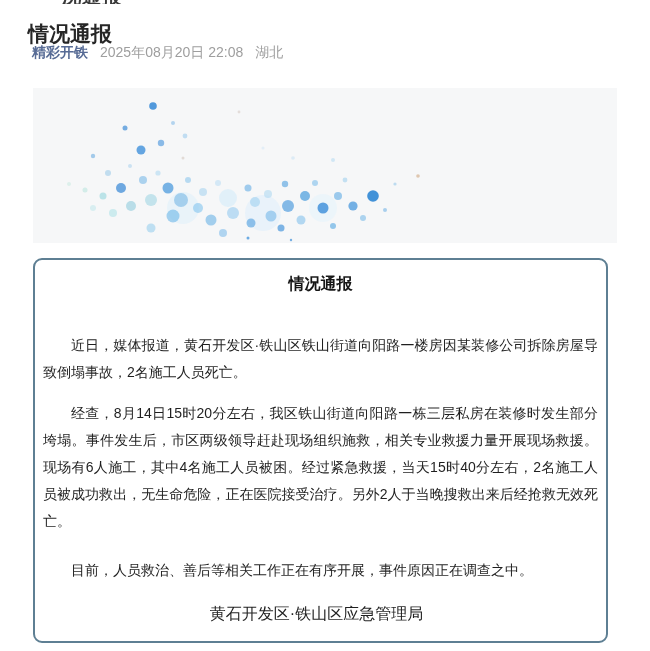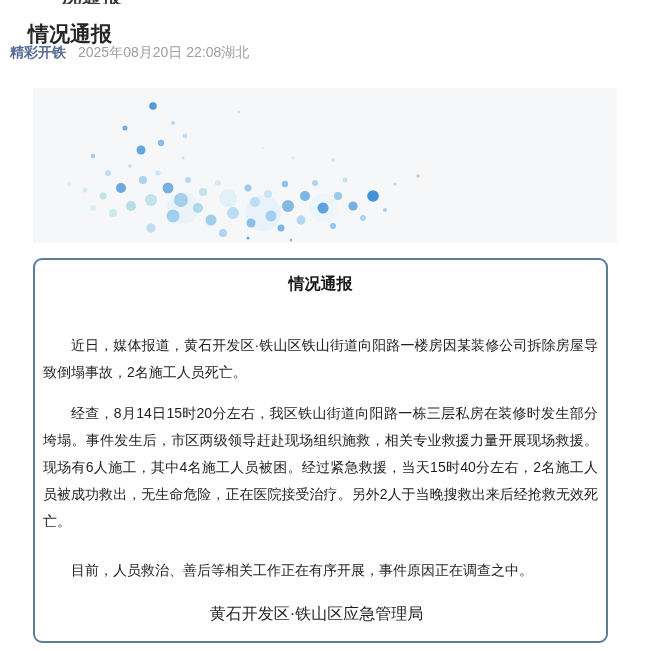--- a/index.html
+++ b/index.html
@@ -7,24 +7,24 @@
        font-family:"Liberation Sans","DejaVu Sans",sans-serif;
        -webkit-font-smoothing:antialiased;}
   .page{position:relative;width:520px;height:651px;background:#ffffff;}
 
   
   .top-artifact{position:absolute;left:62px;top:0;width:110px;height:4px;overflow:hidden;}
   .top-artifact span{display:block;margin-top:-16px;font-size:19px;font-weight:700;color:#3a3a3a;letter-spacing:1px;}
 
   .article-title{position:absolute;left:28px;top:6px;font-size:21px;font-weight:700;color:#262626;}
 
-  .byline{position:absolute;left:10px;top:44px;font-size:14px;display:flex;align-items:center;}
+  .byline{position:absolute;left:32px;top:44px;font-size:14px;display:flex;align-items:center;}
   .account{color:#576b95;font-weight:600;cursor:pointer;}
   .pub-date{color:#9e9e9e;margin-left:12px;}
-  .pub-loc{color:#9e9e9e;}
+  .pub-loc{color:#9e9e9e;margin-left:12px;}
 
   .banner{position:absolute;left:33px;top:88px;width:584px;height:155px;background:#f6f7f8;overflow:hidden;}
   .banner svg{display:block;}
 
   .notice-box{position:absolute;left:33px;top:258px;width:575px;box-sizing:border-box;
               border:2px solid #5e7f93;border-radius:9px;background:#ffffff;
               padding:0 6px 4px 6px;color:#1f1f1f;}
   .notice-title{margin-top:14px;text-align:center;font-size:16px;font-weight:700;color:#161616;}
   .notice-p{margin:14px 2px 0 2px;font-size:14px;line-height:27px;text-indent:2em;
             color:#1f1f1f;text-align:justify;}

